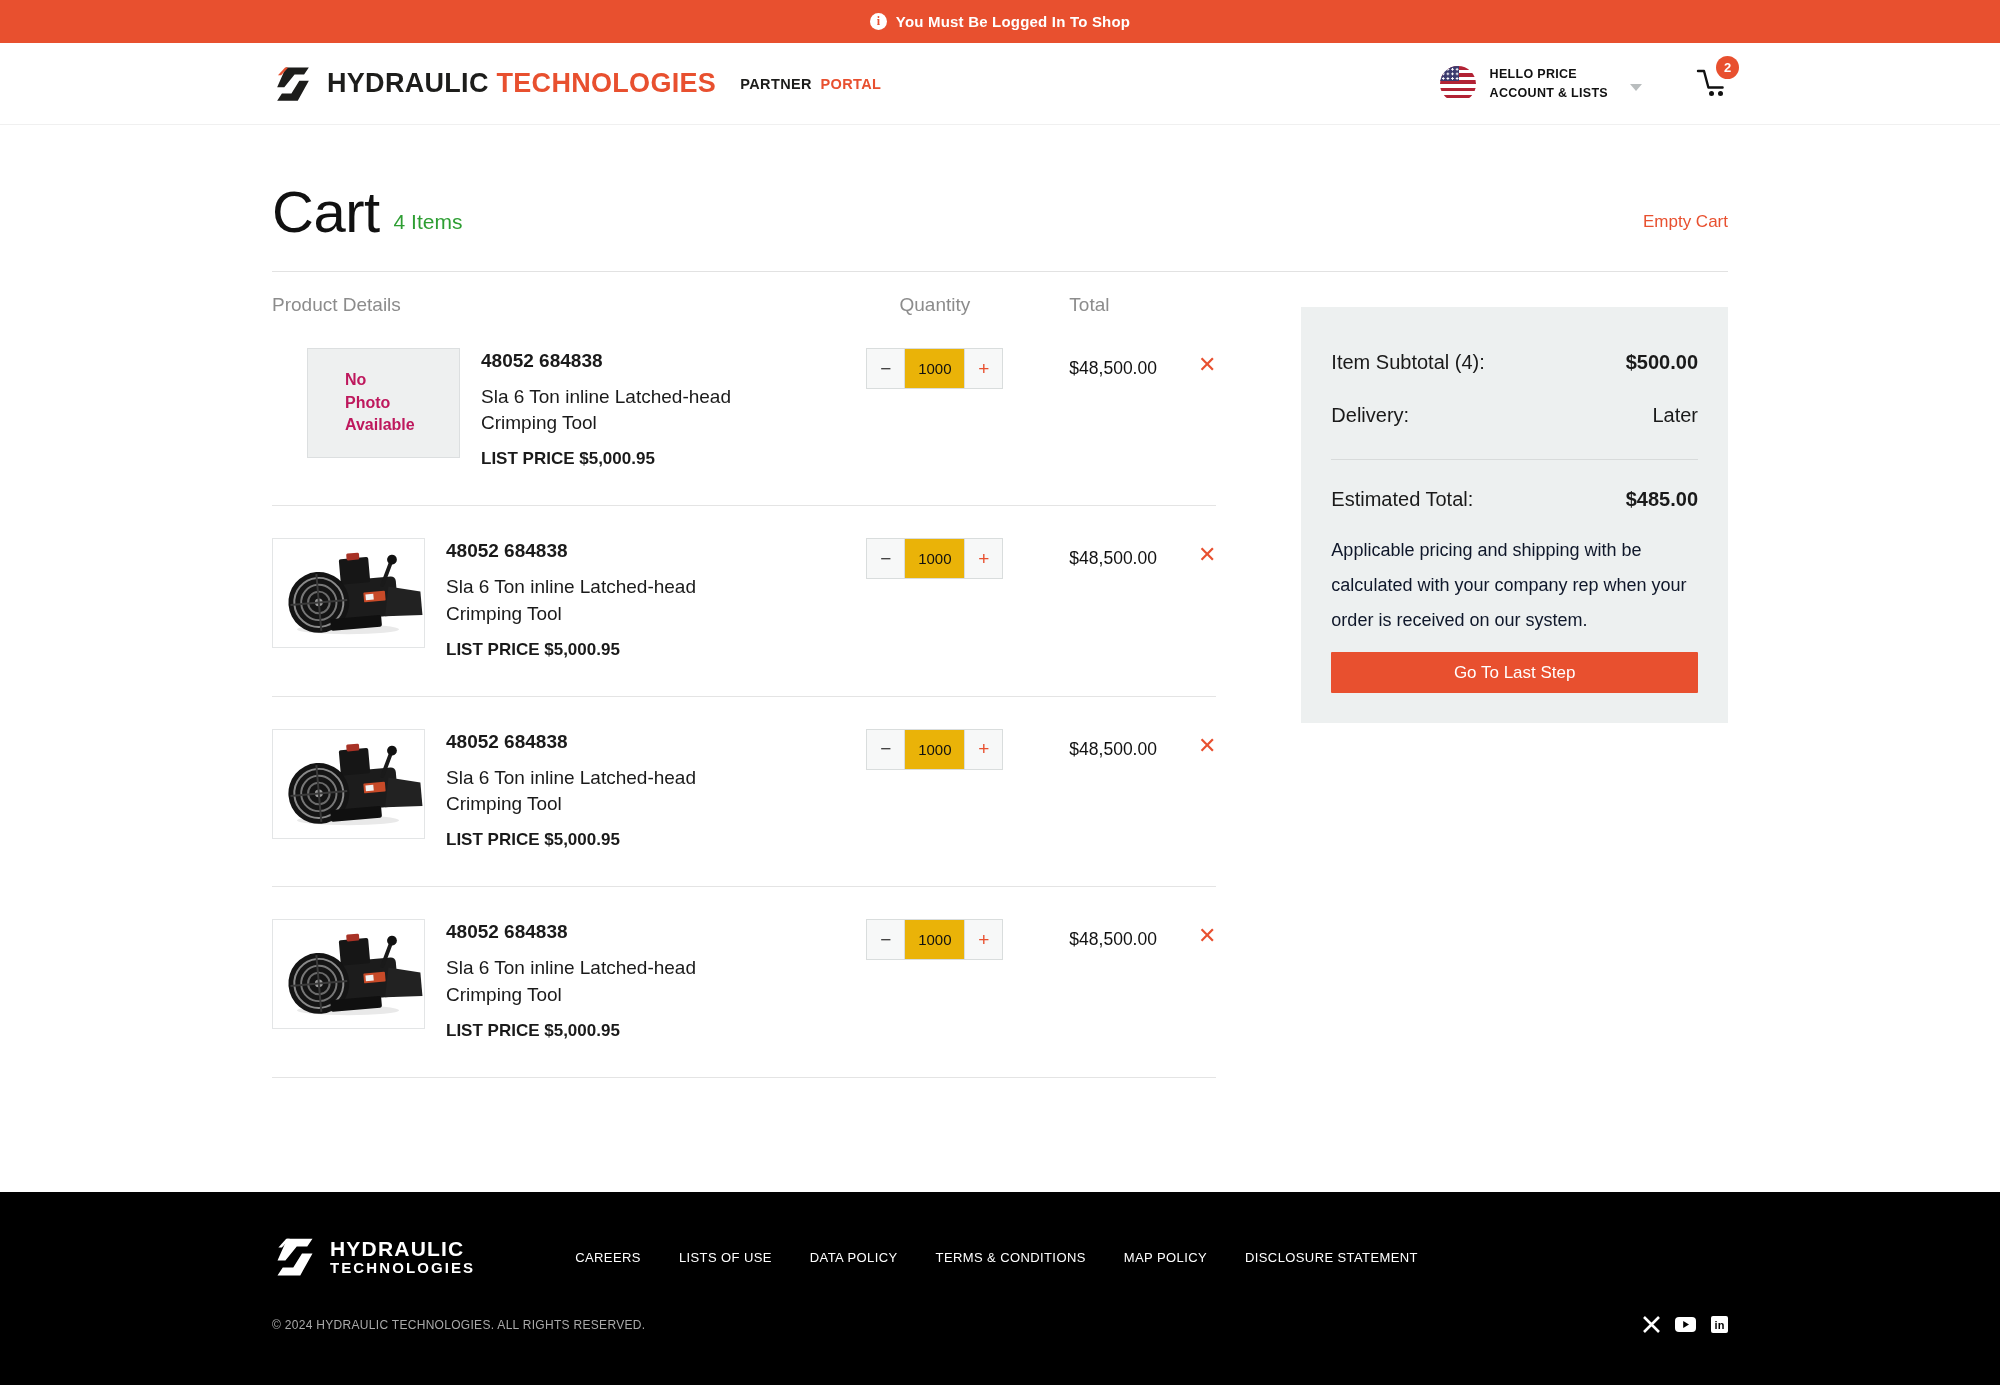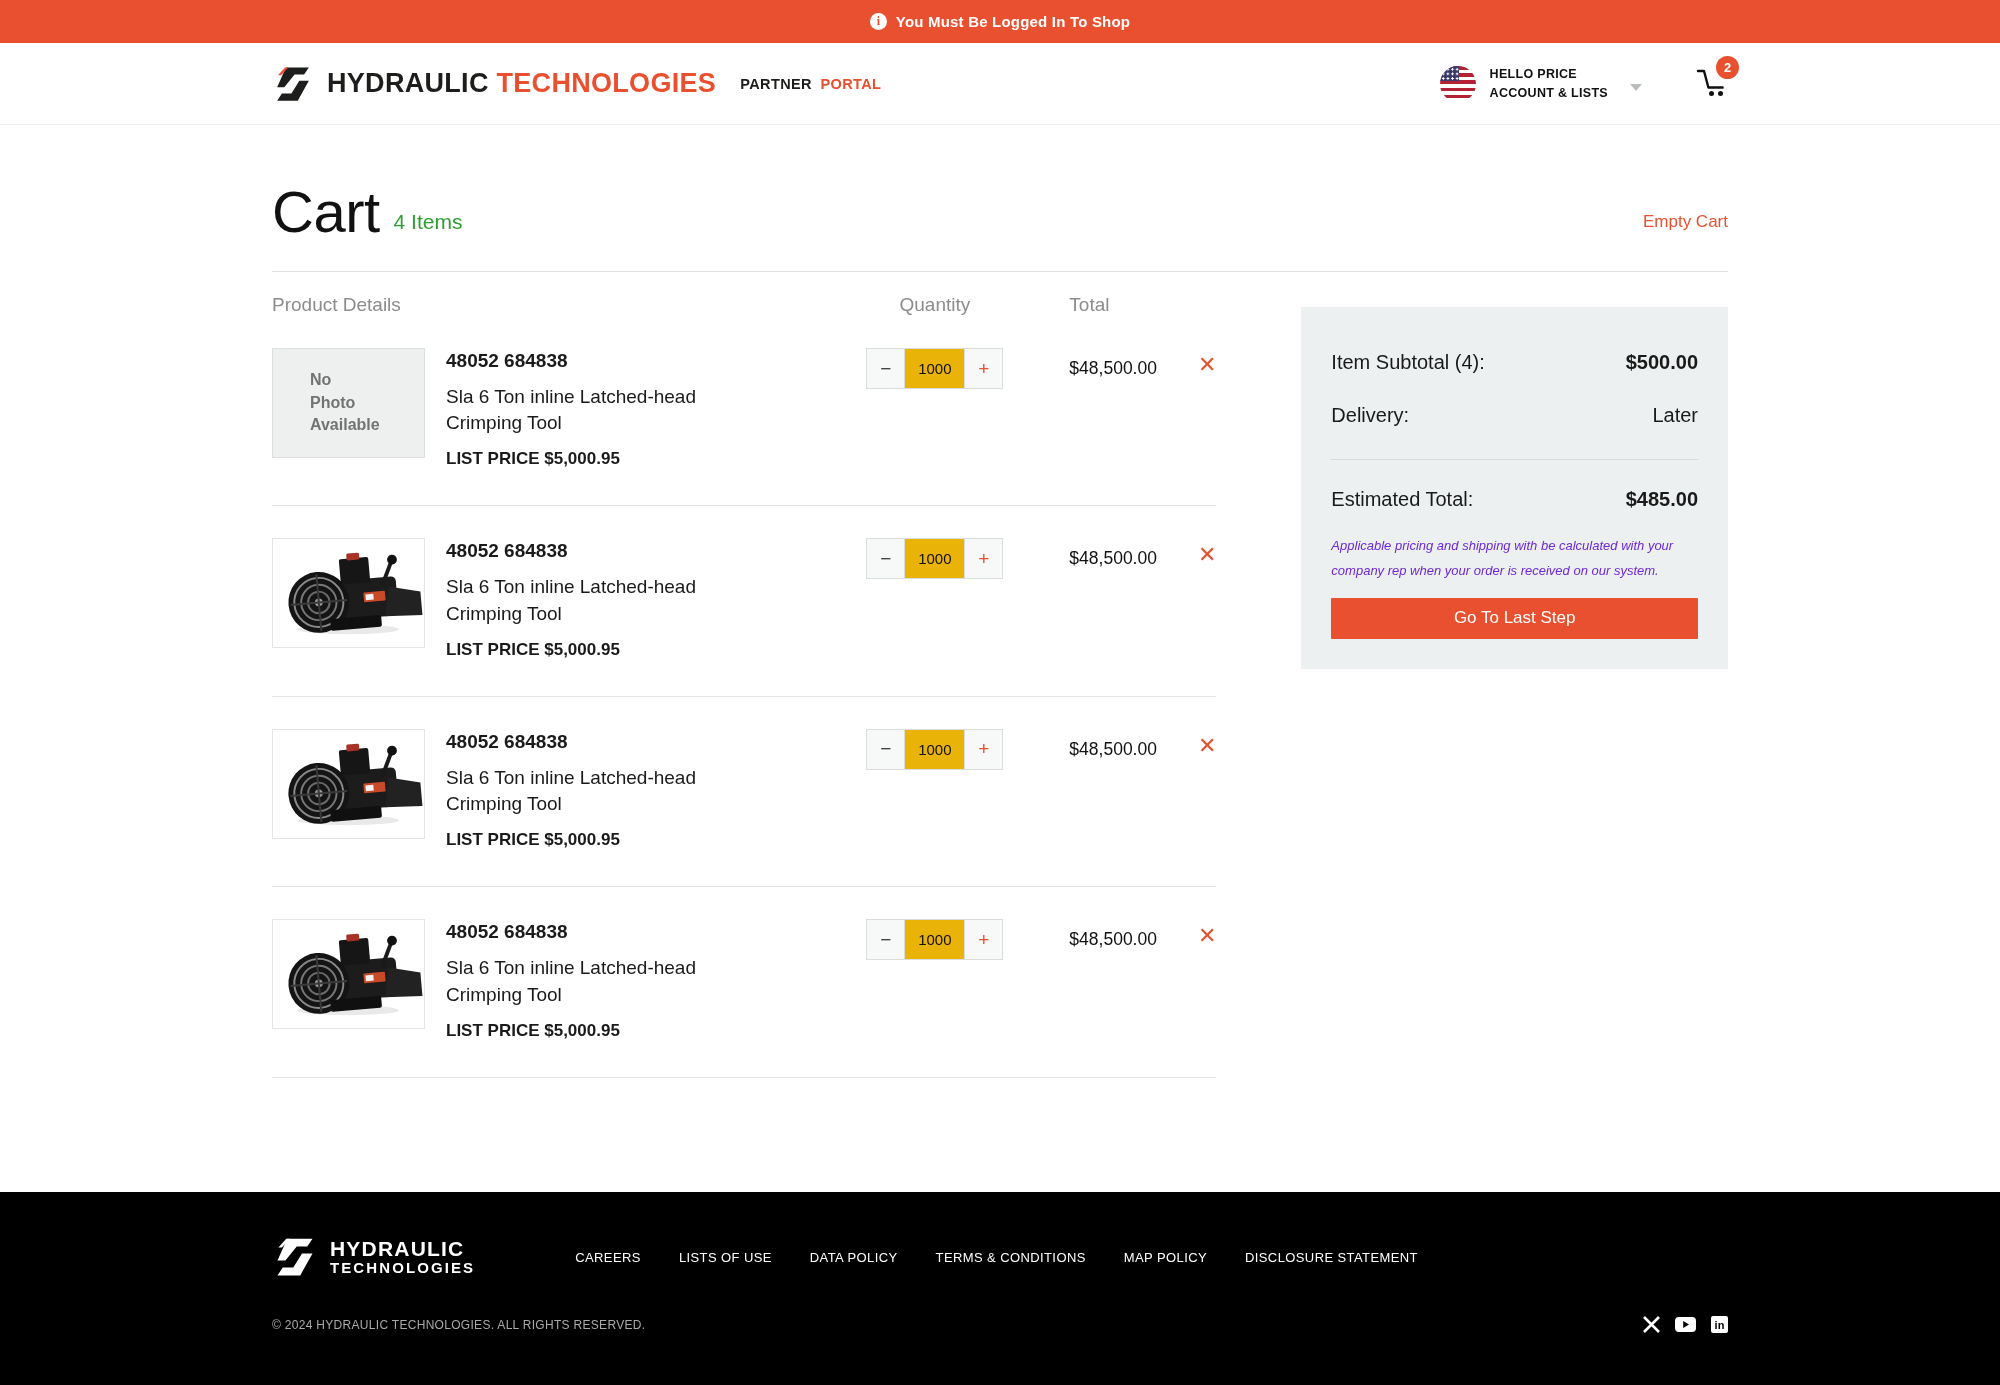--- a/index.html
+++ b/index.html
@@ -46,42 +46,42 @@
   .list-col { width:953px; }
   .table-head { display:flex; padding-top:22px; color:#8c8c8c; font-size:19px; }
   .th-product { flex:1; }
   .th-qty { width:137px; text-align:center; }
   .th-total { width:173px; padding-left:66px; }
   .th-spacer { width:40px; }
   .cart-row { display:flex; align-items:flex-start; padding:32px 0 36px 0; border-bottom:1px solid #e4e4e4; }
   .cell-product { flex:1; display:flex; }
   .thumb { width:153px; height:110px; flex:0 0 auto; }
   .no-photo { background:#eef0f0; border:1px solid #dcdfe0; display:flex; align-items:center;
-    padding-left:37px; font-size:16px; font-weight:700; line-height:1.4; white-space:pre-line; color:#737373; }
+    padding-left:37px; font-size:16px; font-weight:700; line-height:1.4; white-space:pre-line; color:#be185d;margin-left:35px; }
   .photo { border:1px solid #e3e5e6; background:#fff; }
   .pdetails { margin-left:21px; padding-top:2px; width:310px; }
   .sku { font-size:19px; font-weight:700; margin-bottom:12px; }
   .pdesc { font-size:19px; line-height:1.38; color:#1a1a1a; margin-bottom:13px; }
   .plist { font-size:17px; font-weight:700; }
   .cell-qty { width:137px; }
   .stepper { display:flex; height:41px; border:1px solid #d9dddd; background:#fff; }
   .step-btn { width:38px; display:flex; align-items:center; justify-content:center; background:#f7f8f8; font-size:19px; cursor:pointer; }
   .step-minus { border-right:1px solid #d9dddd; color:#444; }
   .step-plus { border-left:1px solid #d9dddd; color:#e8502f; }
   .step-val { flex:1; display:flex; align-items:center; justify-content:center; font-size:15px; color:#111; background:#eab308; }
   .cell-total { width:173px; padding-left:66px; font-size:17.5px; color:#111; padding-top:10px; }
   .cell-remove { width:40px; padding-top:6px; text-align:right; }
   .remove-x { color:#e8502f; font-size:22px; font-weight:500; cursor:pointer; line-height:1; display:inline-block; }
   
   .summary-col { width:430px; margin-left:85px; margin-top:35px; background:#edf0f0; padding:44px 30px 30px 30px; }
   .sum-row { display:flex; justify-content:space-between; font-size:20px; color:#1a1a1a; }
   .sum-row + .sum-row { margin-top:30px; }
   .sum-val-bold { font-weight:700; }
   .sum-divider { border-top:1px solid #d8dbdb; margin:32px 0 28px 0; }
-  .sum-note { margin-top:22px; color:#6d28d9; font-size:13px; line-height:1.95;font-style:italic; }
+  .sum-note { margin-top:22px; color:#0f172a; font-size:18px; line-height:1.95; }
   .cta-btn { margin-top:14px; width:100%; height:41px; background:#e8502f; color:#fff; border:none;
     font-size:17px; font-family:inherit; cursor:pointer; display:flex; align-items:center; justify-content:center; border-radius:1px; }
   
   .footer { position:absolute; left:0; bottom:0; width:100%; height:193px; background:#000; padding:0 272px; }
   .footer-top { display:flex; align-items:center; padding-top:44px; }
   .flogo { display:flex; align-items:center; gap:12px; cursor:pointer; }
   .flogo-mark { width:46px; height:42px; }
   .flogo-text { color:#fff; font-weight:800; line-height:1.05; }
   .flogo-l1 { font-size:21px; letter-spacing:1.2px; }
   .flogo-l2 { font-size:15px; letter-spacing:2.1px; }

